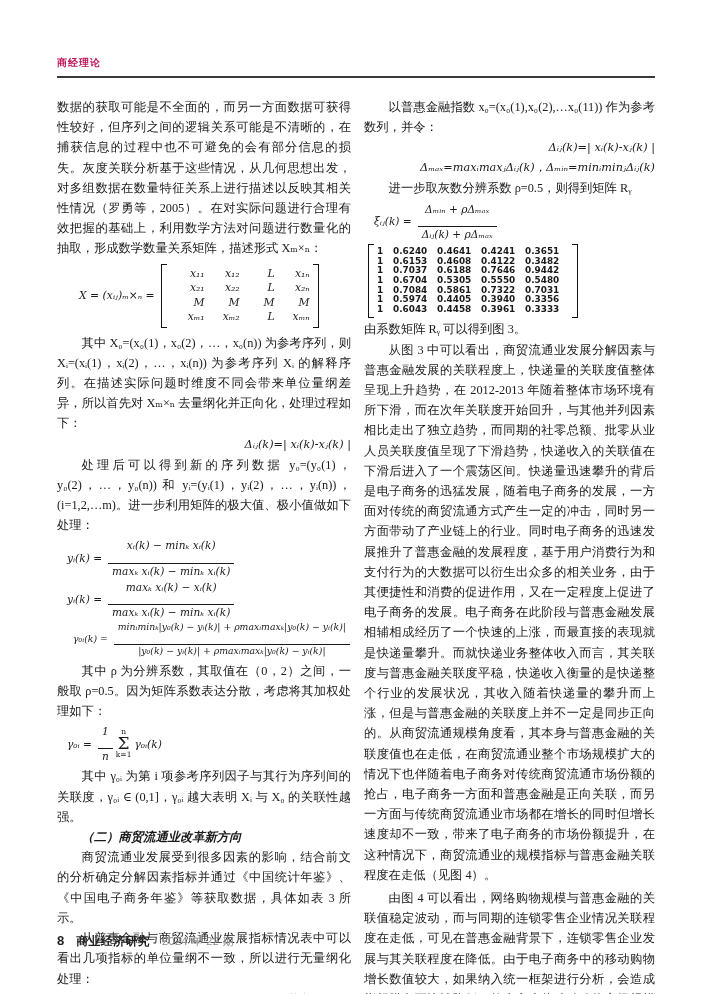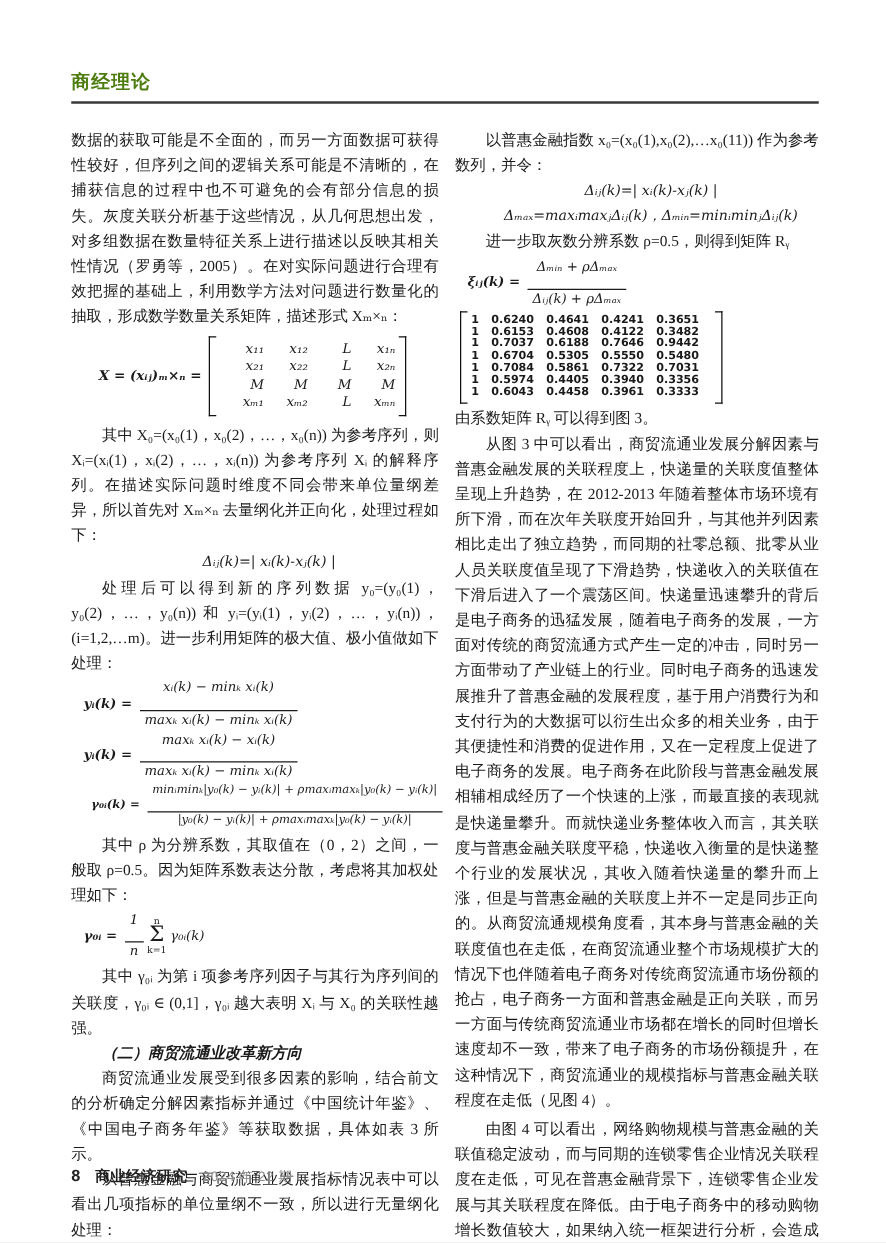--- a/index.html
+++ b/index.html
@@ -6,40 +6,40 @@
   html,body { background:#e8e8e8; }
   .page {
     position:relative; width:709px; height:994px; margin:0 auto;
     background:#ffffff; overflow:hidden;
     font-family:"Liberation Serif","DejaVu Serif",serif;
     color:#1a1a1a;
   }
   .page-inner { padding:56px 54px 0 57px; }
   .hdr-label {
     font-family:Liberation Serif, serif;
-    font-weight:bold; font-size:15px; letter-spacing:1px; color:#4d7c0f;
+    font-weight:bold; font-size:10px; letter-spacing:1px; color:#be185d;
   }
   .hdr-rule { margin-top:6px; height:2px; background:#3a3a3a; width:100%; }
   .columns { display:flex; gap:13px; margin-top:19px; }
   .col { width:294px; font-size:12.3px; line-height:20.2px; text-align:justify; }
   .col-right { width:291px; }
   .para { text-indent:2em; }
   .para.noindent { text-indent:0; }
   .sec-head { text-indent:2em; font-style:italic; font-weight:bold; }
   .fline {
     font-style:italic; font-family:"DejaVu Serif","Liberation Serif",serif;
-    font-size:11.3px; margin:1px 0 1px 2em; line-height:19px; text-align:center;
+    font-size:11.3px; margin:1px 0 1px 2em; line-height:19px; text-align:right;
   }
   .ffrac {
     display:flex; align-items:center; margin:4px 0 4px 10px;
     font-style:italic; font-family:"DejaVu Serif","Liberation Serif",serif;
     font-size:10.6px; text-align:left; line-height:1.15;
   }
   .ffrac.small { font-size:9.3px; margin-left:16px; }
-  .f-lhs { margin-right:6px; white-space:nowrap; font-weight:bold; }
+  .f-lhs { margin-right:6px; white-space:nowrap; font-weight:normal; }
   .frac { display:inline-block; text-align:center; vertical-align:middle; }
   .frac .num { display:block; padding:0 4px 11px; border-bottom:1px solid #1a1a1a; white-space:nowrap; }
   .frac .den { display:block; padding:1px 4px 0; white-space:nowrap; }
   .sigma-block { display:inline-flex; flex-direction:column; align-items:center; margin:0 3px; }
   .sigma-top,.sigma-bottom { font-size:7.5px; font-style:normal; line-height:8px; }
   .sigma { font-size:17px; font-style:normal; line-height:15px; }
   .matrix-wrap { display:flex; align-items:center; margin:5px 0 5px 22px;
     font-style:italic; font-family:"DejaVu Serif","Liberation Serif",serif; font-size:10.8px; }
   .bkt { position:relative; padding:3px 9px; }
   .bkt::before { content:""; position:absolute; top:0; bottom:0; left:0; width:5px;

